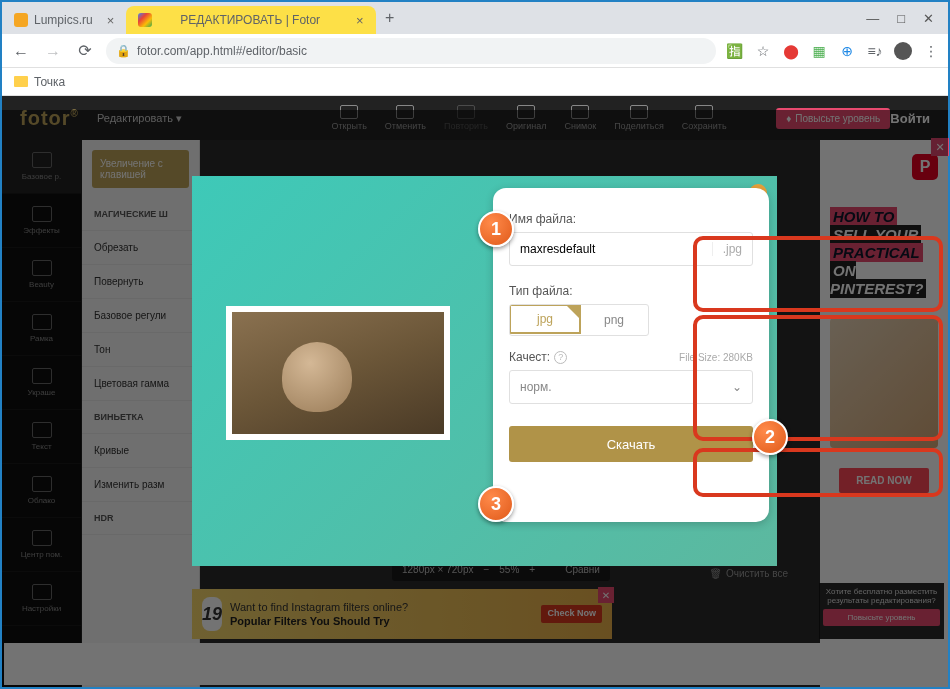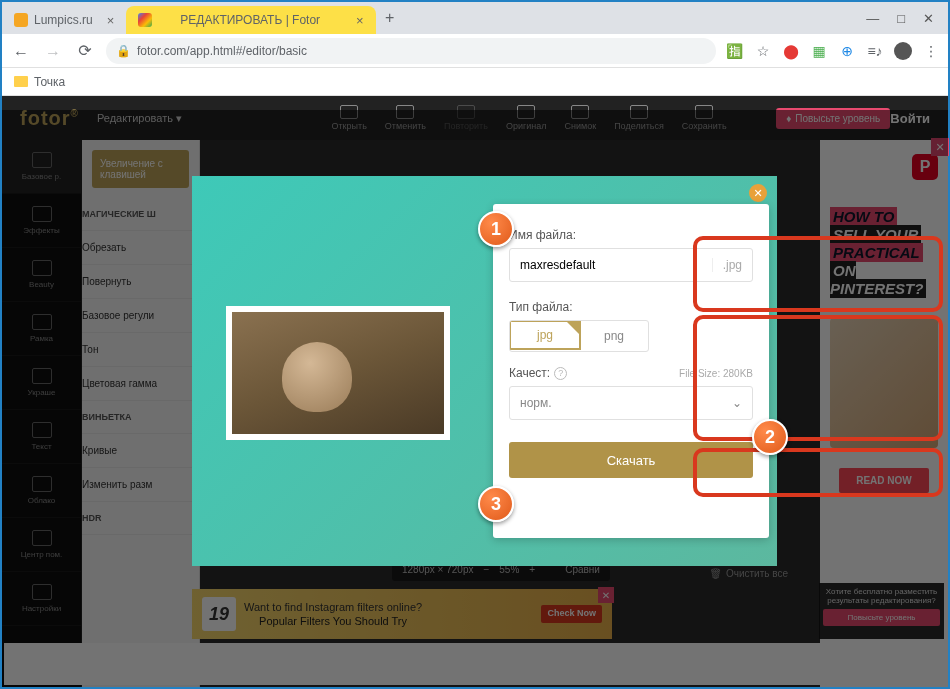--- a/index.html
+++ b/index.html
@@ -36,21 +36,21 @@
 .upgrade-btn { margin-left: auto; background: #e84a6f; color: #fff; font-size: 10px; padding: 5px 10px; border-radius: 3px; display: flex; align-items: center; gap: 4px; }
 .login-btn { color: #fff; font-size: 13px; font-weight: bold; }
 
 .workspace { display: flex; height: 547px; position: relative; }
 .sidebar { width: 80px; background: #0f0f0f; display: flex; flex-direction: column; border-right: 1px solid #222; }
 .side-item { height: 54px; display: flex; flex-direction: column; align-items: center; justify-content: center; color: #888; font-size: 8px; gap: 4px; border-bottom: 1px solid #1a1a1a; }
 .side-icon { width: 20px; height: 16px; border: 1px solid #666; border-radius: 2px; }
 
 .panel { width: 118px; background: #f5f5f5; border-right: 1px solid #ddd; }
 .zoom-hint { margin: 10px; padding: 8px; background: #bda35a; color: #fff; font-size: 10px; border-radius: 3px; }
-.panel-item { padding: 11px 0; font-size: 10px; color: #333; border-bottom: 1px solid #e8e8e8; }
+.panel-item { padding: 11px 12px; font-size: 10px; color: #333; border-bottom: 1px solid #e8e8e8; }
 .panel-item.hdr { font-weight: bold; font-size: 9px; color: #555; }
 
 .canvas-area { flex: 1; background: #2a2a2a; position: relative; }
 .right-ad { position: absolute; right: 0; top: 0; width: 128px; height: 100%; background: #fff; }
 .ad-close { position: absolute; right: -1px; top: -2px; width: 18px; height: 18px; background: #e0476f; color: #fff; font-size: 11px; display: flex; align-items: center; justify-content: center; }
 .pin-logo { width: 26px; height: 26px; background: #e60023; border-radius: 5px; color: #fff; display: flex; align-items: center; justify-content: center; font-weight: bold; font-size: 16px; margin: 14px 0 0 92px; }
 .ad-headline { margin: 28px 10px 6px; font-size: 15px; font-weight: 900; font-style: italic; line-height: 1.2; }
 .ad-headline .red { background: #e84a6f; color: #0f172a; padding: 1px 3px; }
 .ad-headline .blk { background: #222; color: #fff; padding: 1px 3px; }
 .ad-sub { margin: 8px 10px; font-size: 11px; text-align: center; color: #333; font-weight: bold; line-height: 1.4; }
@@ -58,21 +58,21 @@
 .ad-cta { margin: 10px auto; width: 90px; background: #ff4757; color: #fff; font-size: 10px; padding: 7px 0; text-align: center; border-radius: 2px; font-weight: bold; }
 
 
 .lightbox { position: absolute; left: 0; right: 0; top: 108px; bottom: 0; background: rgba(0,0,0,0.55); }
 .lb-inner { position: absolute; left: 190px; top: 66px; width: 585px; height: 390px; background: linear-gradient(135deg, #3ec9b8, #5cb89f); }
 .lb-close { position: absolute; right: 10px; top: 8px; width: 18px; height: 18px; background: #e8a13a; border-radius: 50%; color: #fff; font-size: 11px; display: flex; align-items: center; justify-content: center; }
 
 .preview { position: absolute; left: 34px; top: 130px; width: 224px; height: 134px; border: 6px solid #fff; background: linear-gradient(160deg, #8a7150, #6b5638, #4a3a26); }
 .preview::after { content: ""; position: absolute; left: 50px; top: 30px; width: 70px; height: 70px; background: radial-gradient(circle at 40% 30%, #d4b896, #9a7c58); border-radius: 50% 50% 45% 45%; }
 
-.export-panel { position: absolute; right: 8px; top: 28px; width: 276px; height: 334px; background: #fff; border-radius: 3px; box-shadow: 0 2px 8px rgba(0,0,0,0.2); padding: 16px; }
+.export-panel { position: absolute; right: 8px; top: 12px; width: 276px; height: 334px; background: #fff; border-radius: 13px; box-shadow: 0 2px 8px rgba(0,0,0,0.2); padding: 16px; }
 .field-label { font-size: 12px; color: #555; margin: 8px 0 6px; }
 .text-input { width: 100%; height: 34px; border: 1px solid #e0e0e0; border-radius: 3px; padding: 0 10px; font-size: 12px; display: flex; align-items: center; justify-content: space-between; }
 .text-input .ext { color: #aaa; border-left: 1px solid #eee; padding-left: 10px; }
 .type-select { display: flex; border: 1px solid #e0e0e0; border-radius: 3px; overflow: hidden; width: 140px; }
 .type-opt { flex: 1; height: 30px; display: flex; align-items: center; justify-content: center; font-size: 12px; color: #888; position: relative; }
 .type-opt.active { border: 2px solid #bda35a; color: #bda35a; margin: -1px; }
 .type-opt.active::after { content: ""; position: absolute; right: -1px; top: -1px; border: 7px solid transparent; border-top-color: #bda35a; border-right-color: #bda35a; }
 .q-row { display: flex; justify-content: space-between; align-items: center; margin-top: 14px; }
 .q-label { font-size: 12px; color: #555; display: flex; align-items: center; gap: 4px; }
 .q-help { width: 13px; height: 13px; border: 1px solid #bbb; border-radius: 50%; font-size: 9px; display: flex; align-items: center; justify-content: center; color: #bbb; }
@@ -83,24 +83,24 @@
 
 .ann-box { position: absolute; border: 4px solid #d9381e; border-radius: 10px; pointer-events: none; }
 .ann-num { position: absolute; width: 36px; height: 36px; background: radial-gradient(circle at 35% 30%, #ff8a4a, #e05a1a); border: 2px solid #fff; border-radius: 50%; color: #fff; font-size: 18px; font-weight: bold; display: flex; align-items: center; justify-content: center; box-shadow: 0 2px 4px rgba(0,0,0,0.4); pointer-events: none; }
 
 
 .bottom-zoom { position: absolute; left: 390px; bottom: 106px; height: 24px; background: #1a1a1a; color: #bbb; font-size: 10px; display: flex; align-items: center; padding: 0 10px; gap: 10px; border-radius: 3px; }
 .bottom-reset { position: absolute; right: 160px; bottom: 108px; color: #999; font-size: 10px; display: flex; align-items: center; gap: 4px; }
 
 .banner-ad { position: absolute; left: 190px; bottom: 48px; width: 420px; height: 50px; background: linear-gradient(90deg, #f5d76e, #e8b04a); display: flex; align-items: center; padding: 0 10px; font-size: 11px; }
 .banner-close { position: absolute; right: -2px; top: -2px; width: 16px; height: 16px; background: #e84a6f; color: #fff; font-size: 10px; display: flex; align-items: center; justify-content: center; }
-.banner-num { width: 34px; height: 34px; background: #fff; border-radius: 3px; display: flex; align-items: center; justify-content: center; font-size: 18px; font-weight: bold; font-style: italic; color: #333; margin-right: 8px; }
+.banner-num { width: 20px; height: 34px; background: #fff; border-radius: 8px; display: flex; align-items: center; justify-content: center; font-size: 18px; font-weight: bold; font-style: italic; color: #333; margin-right: 8px; }
 .banner-text { line-height: 1.3; }
 .banner-text .l1 { color: #333; }
-.banner-text .l2 { color: #222; font-weight: normal; text-align: center; }
+.banner-text .l2 { color: #222; font-weight: bold; }
 .banner-cta { margin-left: auto; background: #d9381e; color: #fff; font-size: 9px; padding: 4px 6px; border-radius: 2px; font-weight: bold; line-height: 1.1; }
 
 .promo-right { position: absolute; right: 4px; bottom: 48px; width: 125px; height: 56px; background: rgba(20,20,20,0.9); color: #ddd; font-size: 8px; text-align: center; padding: 4px; }
 .promo-btn { margin-top: 4px; background: #e84a6f; color: #fff; font-size: 8px; padding: 4px 6px; border-radius: 2px; }
 
 .footer { position: absolute; bottom: 2px; left: 2px; right: 2px; height: 42px; background: #fff; }
 </style>
 </head>
 <body>
 

